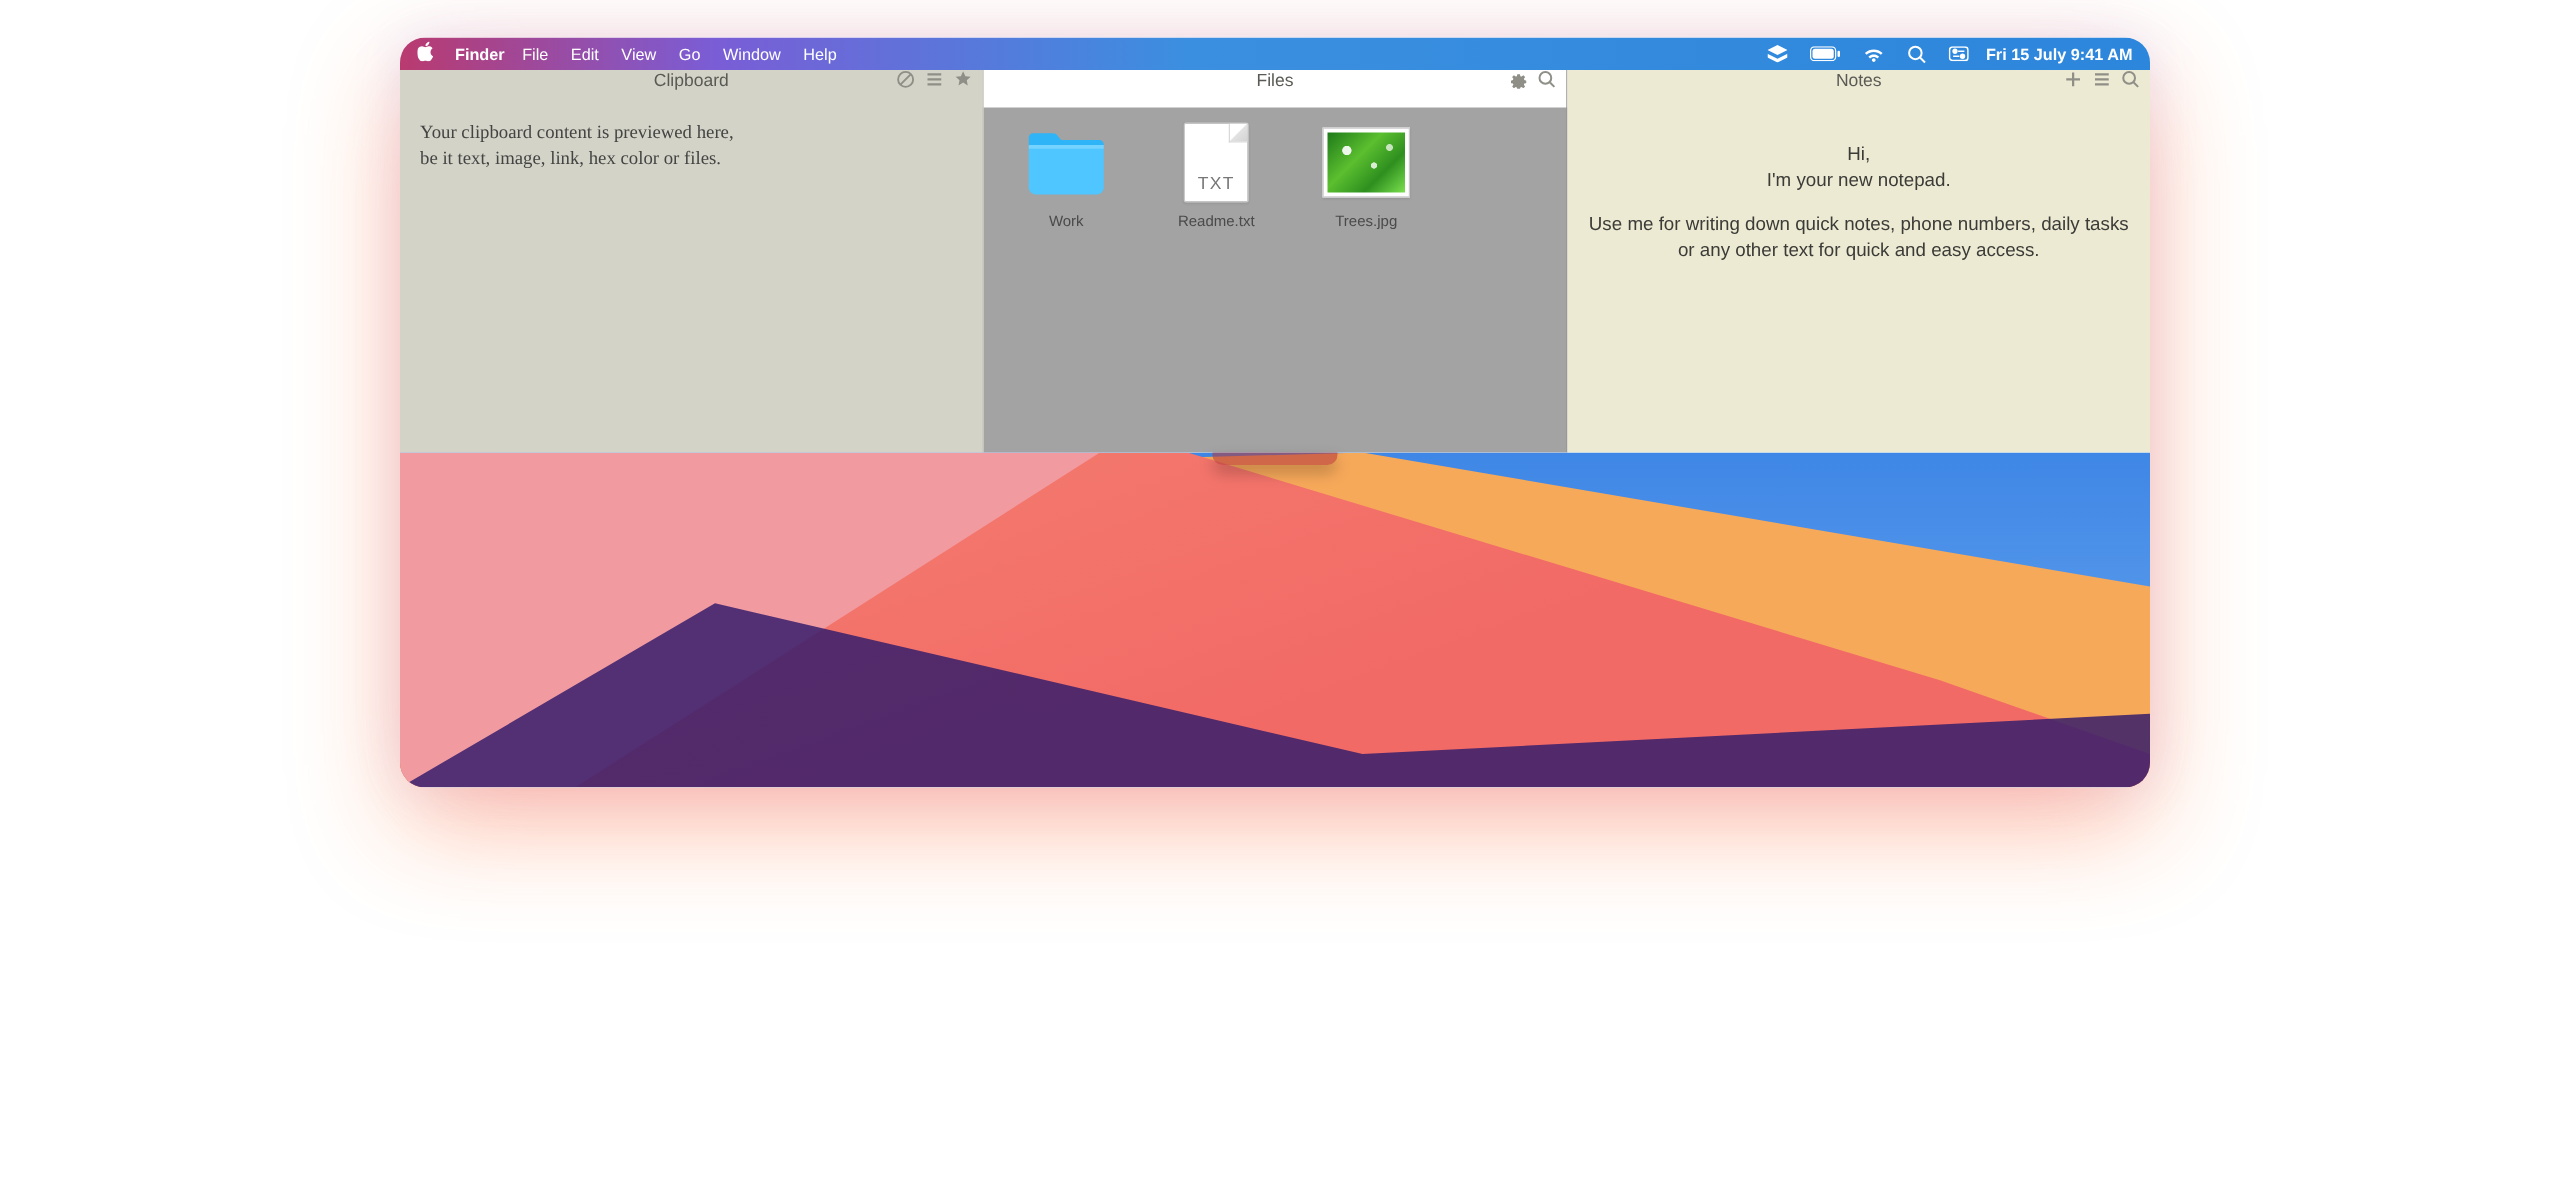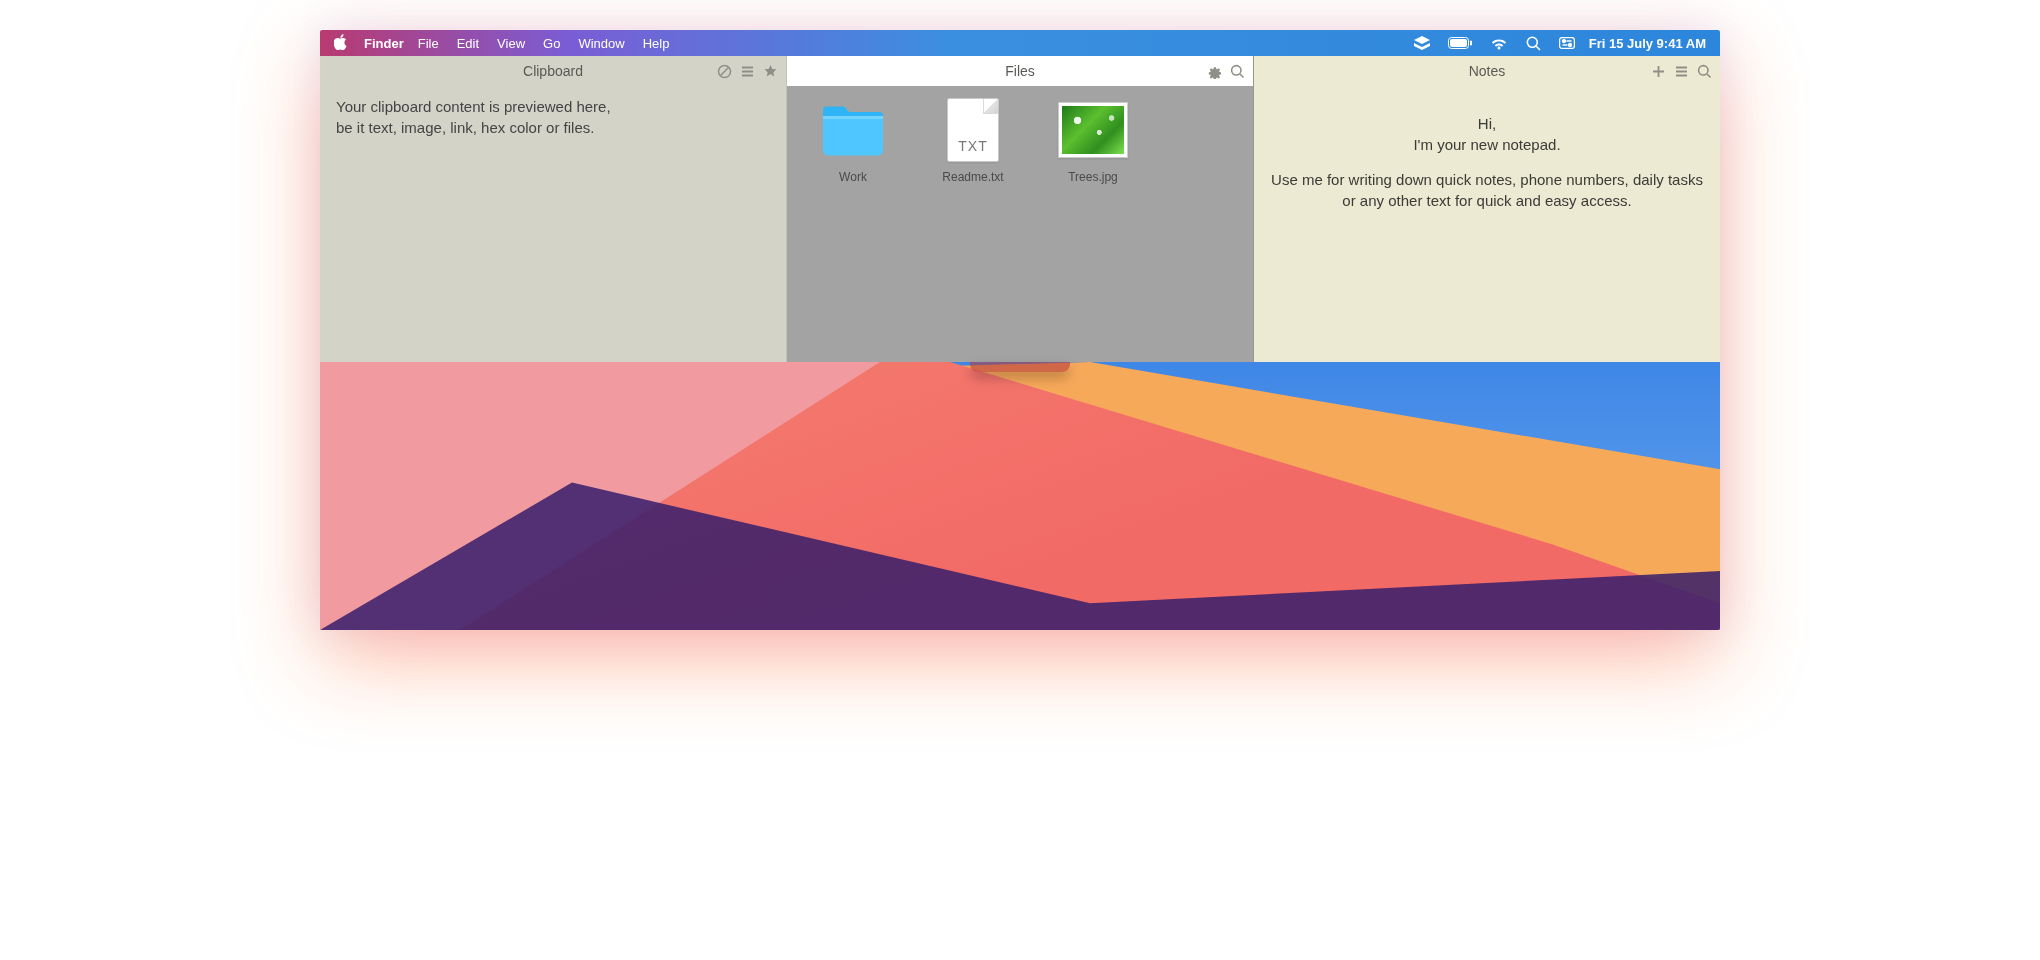--- a/index.html
+++ b/index.html
@@ -9,21 +9,21 @@
     background: #fff;
     display: flex;
     align-items: flex-start;
     justify-content: center;
   }
   .screen {
     position: relative;
     width: 1400px;
     height: 600px;
     margin-top: 30px;
-    border-radius: 2px;
+    border-radius: 20px;
     overflow: hidden;
     box-shadow: 0 30px 80px -20px rgba(255,80,80,0.35),
                 0 30px 80px 10px rgba(255,160,80,0.25),
                 0 0 40px rgba(120,100,255,0.15);
   }
 
   
   .menubar {
     height: 26px;
     display: flex;
@@ -51,21 +51,20 @@
     flex: 1;
     display: flex;
     flex-direction: column;
     position: relative;
     border-right: 1px solid rgba(0,0,0,0.08);
   }
   .panel:last-child { border-right: none; }
   .panel-header {
     height: 30px;
     display: flex;
-    align-items: center;
     justify-content: center;
     position: relative;
     font-size: 14px;
     color: #555;
   }
   .panel-header .title { color: #5a5a55; }
   .panel-header .icons-right {
     position: absolute;
     right: 8px;
     display: flex;
@@ -75,20 +74,21 @@
   .ic { width:15px; height:15px; color:#8f8f88; cursor:pointer; }
 
   
   .panel-clipboard { background: #d3d3c7; }
   .panel-clipboard .panel-header { background: #d3d3c7; }
   .panel-clipboard .body {
     padding: 10px 16px;
     font-size: 15px;
     color: #444;
     line-height: 1.4;
+    font-family: Liberation Serif, serif;
   }
 
   
   .panel-files { background: #a3a3a3; }
   .panel-files .panel-header { background: #ffffff; }
   .panel-files .body {
     display: flex;
     gap: 28px;
     padding: 12px 20px;
   }

